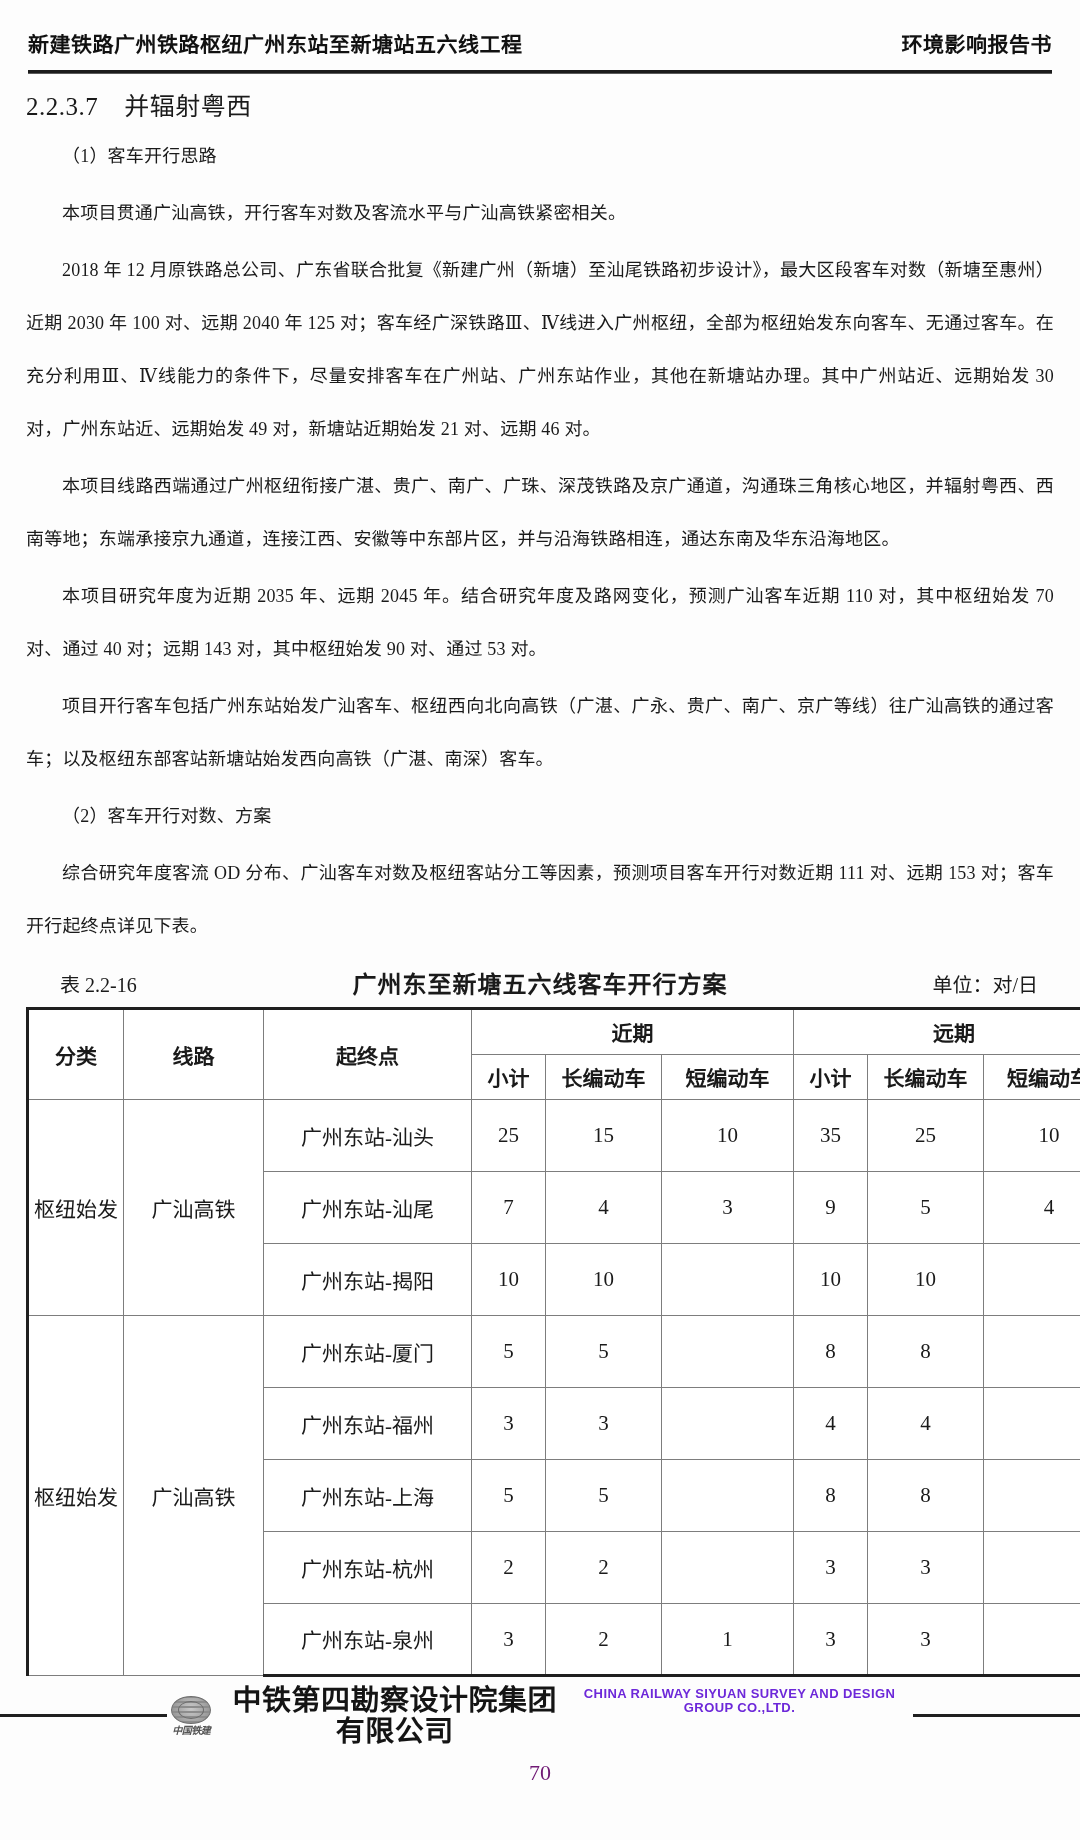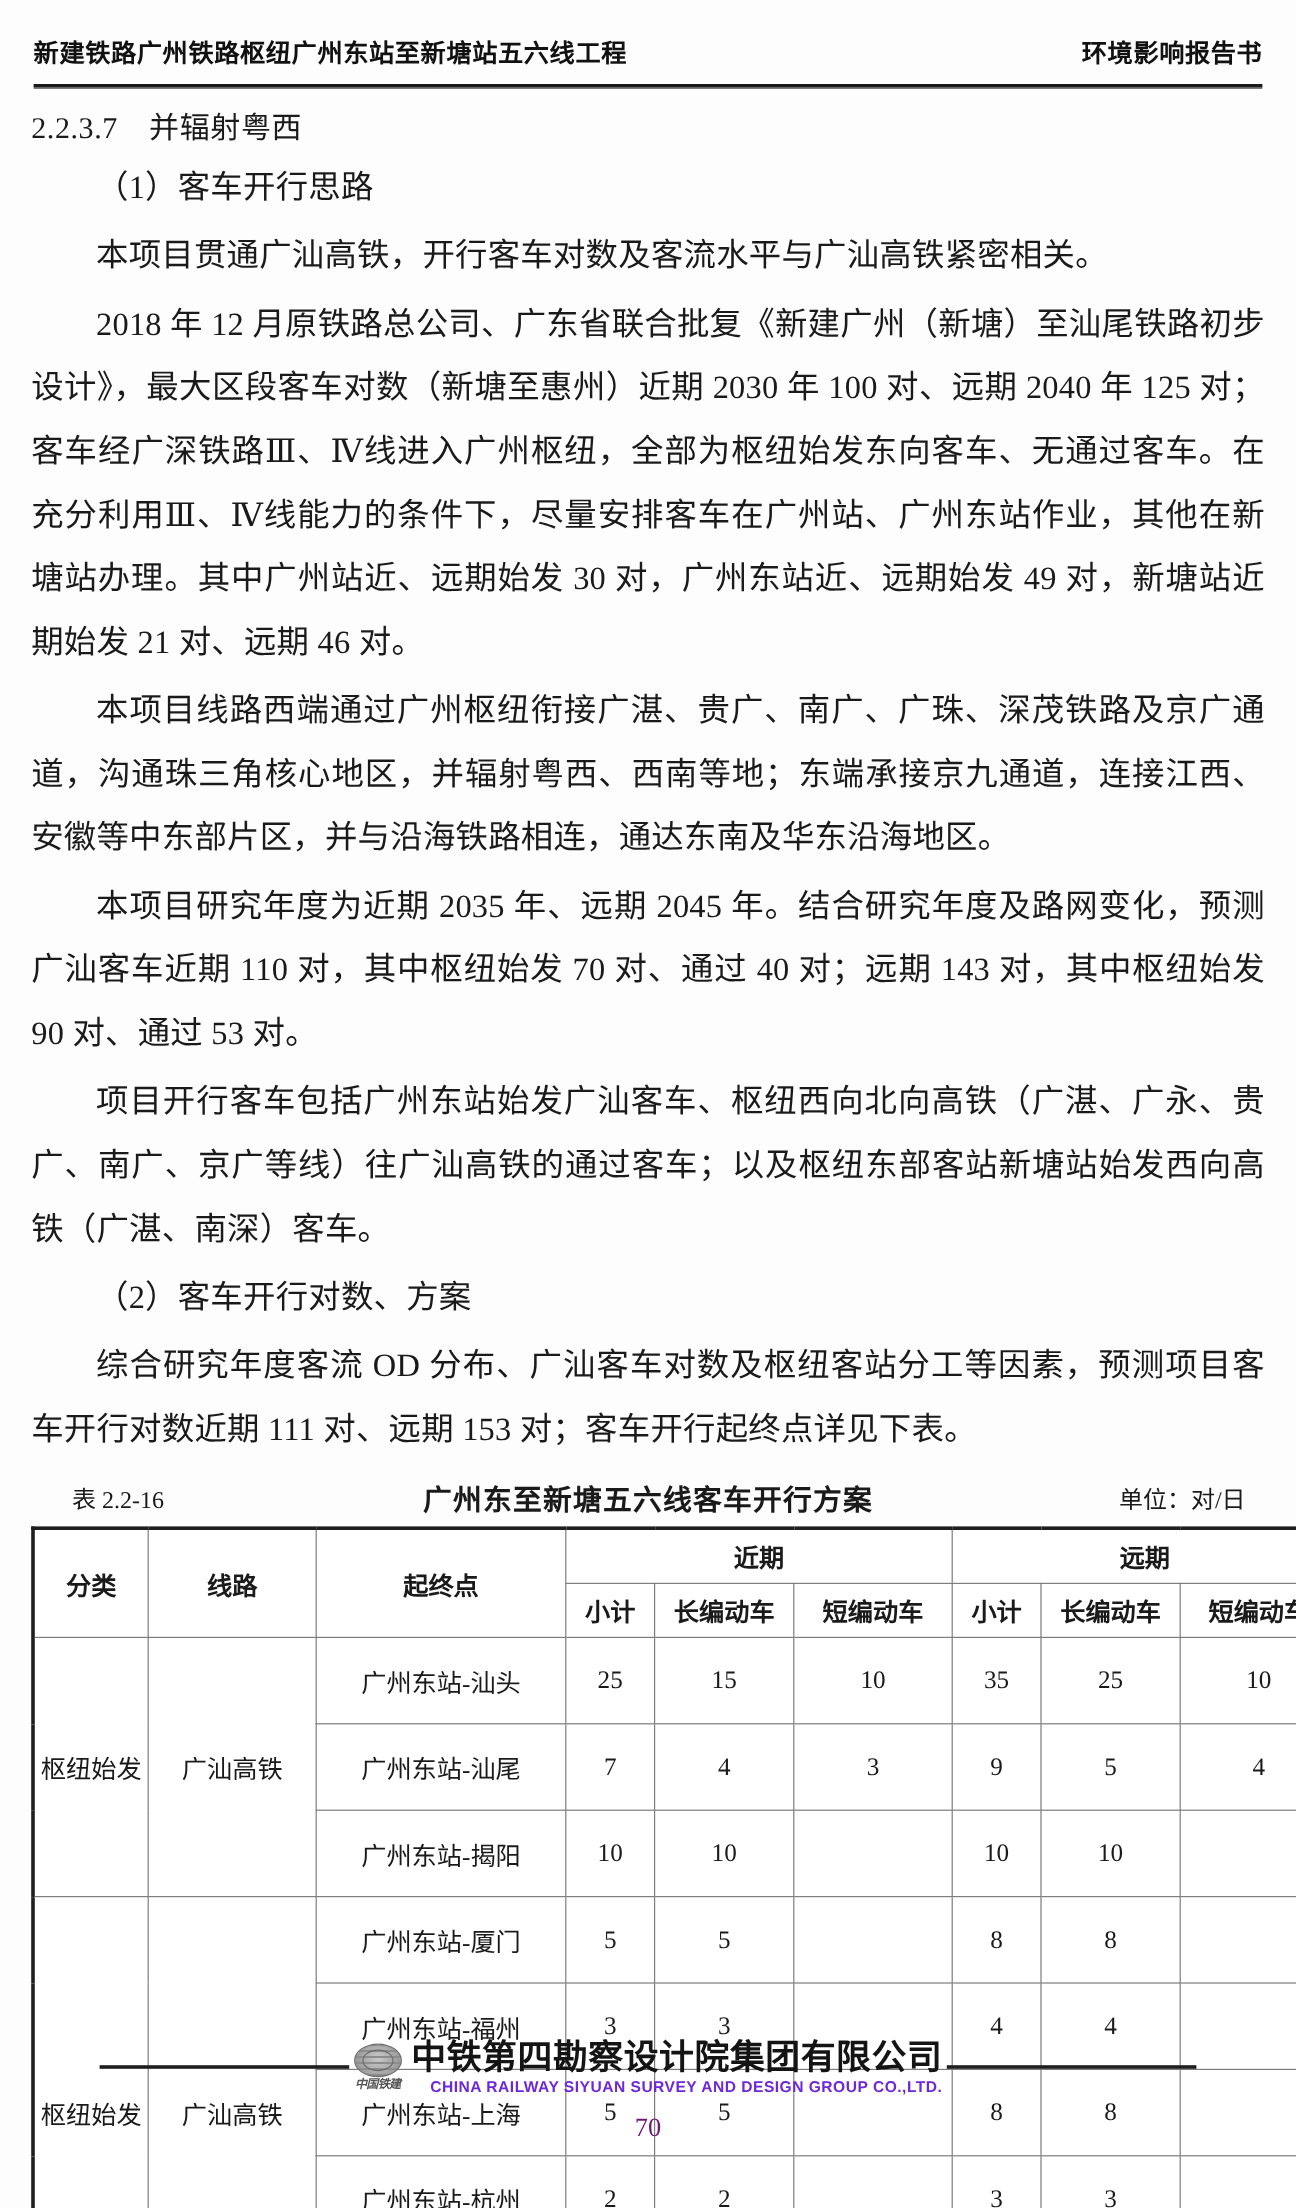--- a/index.html
+++ b/index.html
@@ -54,21 +54,21 @@
     margin: 0 0 8px 0;
     font-size: 25px;
     font-weight: normal;
     font-family: "Liberation Serif", serif;
     letter-spacing: 0.5px;
   }
   h3.section-heading .num { margin-right: 26px; }
 
   p.para {
     margin: 0 0 4px 0;
-    font-size: 27px;
+    font-size: 18px;
     line-height: 53px;
     text-align: justify;
     text-justify: inter-ideograph;
     text-indent: 2em;
     letter-spacing: 0.2px;
   }
   p.para.sub {
     text-indent: 2em;
   }
 
@@ -196,22 +196,22 @@
   .logo-sub {
     font-family: "Liberation Sans", "DejaVu Sans", sans-serif;
     font-size: 10px;
     font-weight: bold;
     color: #555;
     letter-spacing: -0.5px;
     margin-top: 2px;
   }
   .logo-text {
     display: flex;
-    flex-direction: column;
-    align-items: flex-end;
+    flex-direction: row;
+    align-items: flex-start;
     line-height: 1.05;
   }
   .logo-cn {
     font-family: "Liberation Sans", "DejaVu Sans", sans-serif;
     font-weight: bold;
     font-size: 29px;
     letter-spacing: 0.5px;
     color: #141414;
   }
   .logo-en {

